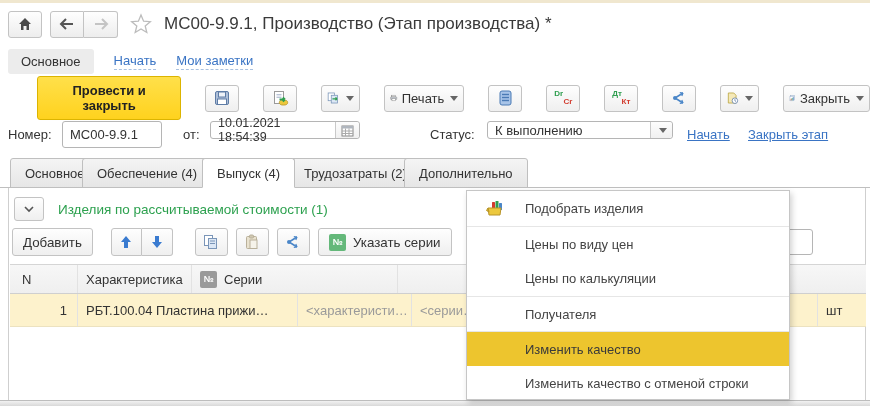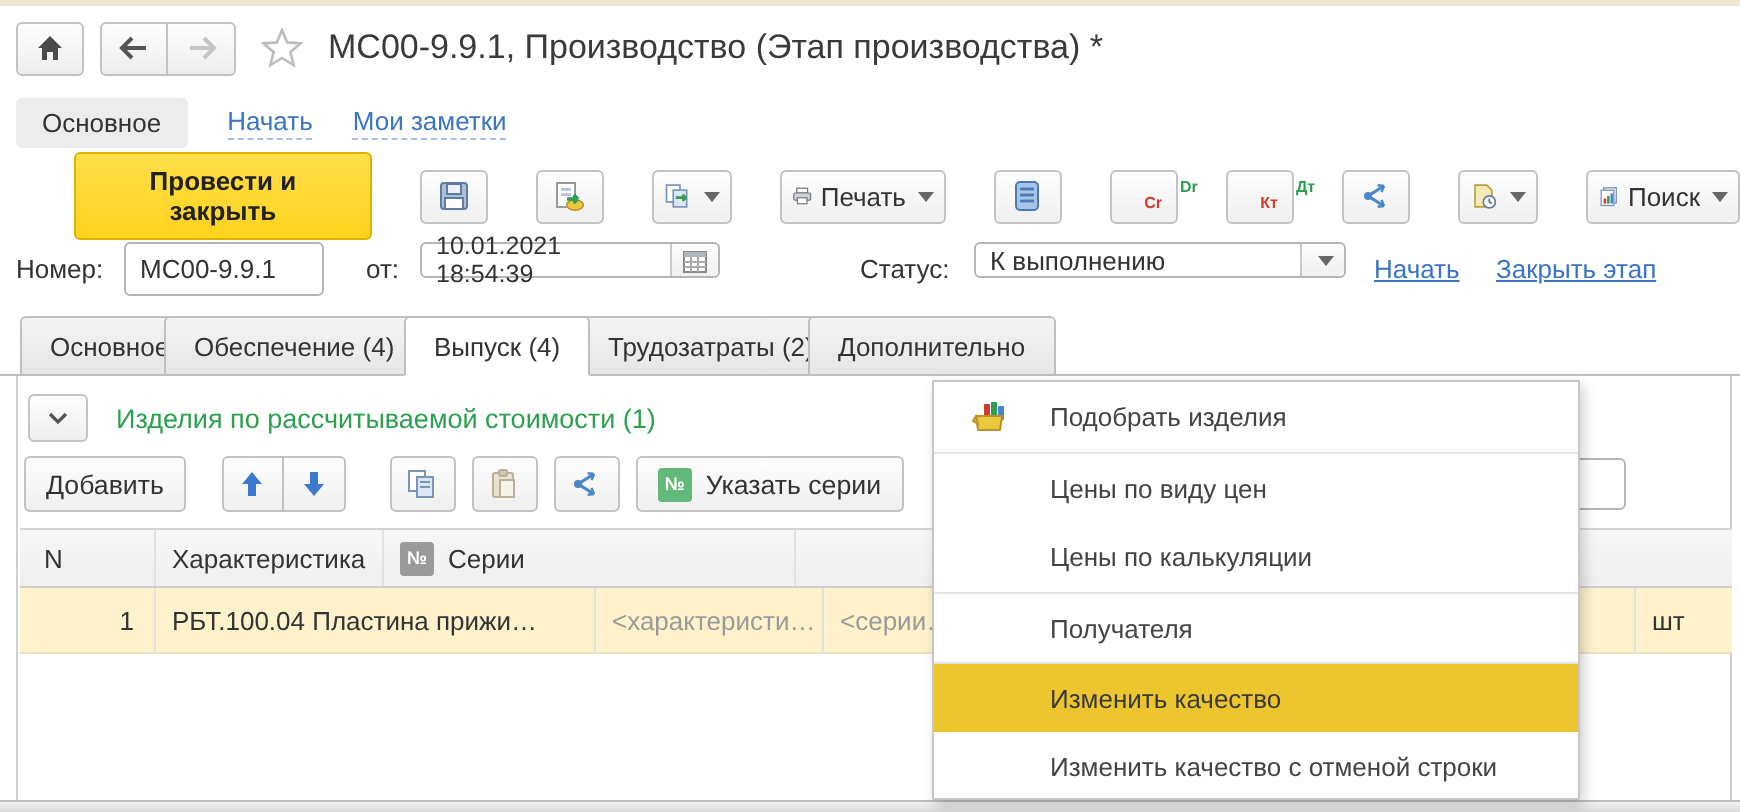--- a/index.html
+++ b/index.html
@@ -28,21 +28,21 @@
   
   .cmdbar { position:absolute; left:8px; top:84px; height:28px; display:flex; align-items:center; gap:24px;padding-left:29px; }
   .btn-yellow { background:linear-gradient(#ffe04a,#ffd21e); border:1px solid #dcb400; border-radius:3px;
     font-weight:bold; color:#222; padding:6px 14px; font-size:13px; cursor:pointer; }
   .icon-btn { min-width:34px; height:27px; background:linear-gradient(#fefefe,#efefef); border:1px solid #c3c3c3;
     border-radius:3px; display:flex; align-items:center; justify-content:center; gap:4px; padding:0 5px; cursor:pointer; }
   .caret { width:0; height:0; border-left:4px solid transparent; border-right:4px solid transparent;
     border-top:5px solid #666; margin-left:2px; }
   .btn-label { color:#333; }
   .drcr { position:relative; width:18px; height:18px; font-weight:bold; font-size:8px; line-height:8px; }
-  .drcr .g { position:absolute; left:0; top:1px; color:#2e9e4f;margin-left:27px; }
+  .drcr .g { position:absolute; left:0; top:1px; color:#2e9e4f; }
   .drcr .r { position:absolute; right:0; bottom:1px; color:#d23b2e; }
 
   
   .field-label { position:absolute; top:127px; color:#333; }
   .inp { position:absolute; top:121px; height:27px; border:1px solid #b5b5b5; border-radius:3px;
     font-family:inherit; font-size:13px; color:#333; padding:0 7px; background:#fff; }
   .combo { position:absolute; top:121px; height:18px; border:1px solid #b5b5b5; border-radius:3px;
     background:#fff; display:flex; align-items:center; cursor:pointer; }
   .combo .val { flex:1; padding:0 7px; }
   .combo .dd { width:22px; align-self:stretch; border-left:1px solid #c9c9c9; display:flex;
@@ -227,21 +227,21 @@
     </div>
 
     <div class="icon-btn">
       <svg width="17" height="16" viewBox="0 0 17 16">
         <rect x="4.5" y="1.5" width="10" height="12" fill="#e8eef7" stroke="#7a95b8"></rect>
         <rect x="2.5" y="3.5" width="10" height="12" fill="#fff" stroke="#7a95b8"></rect>
         <rect x="4.5" y="10" width="2" height="4" fill="#d23b2e"></rect>
         <rect x="7.2" y="8" width="2" height="6" fill="#2e9e4f"></rect>
         <rect x="9.9" y="6" width="2" height="8" fill="#4a86c8"></rect>
       </svg>
-      <span class="btn-label">Поиск</span>
+      <span class="btn-label">Закрыть</span>
       <span class="caret"></span>
     </div>
   </div>
 
   <span class="field-label" style="left:8px">Номер:</span>
   <input class="inp" style="left: 62px; width: 100px;" value="МС00-9.9.1">
   <span class="field-label" style="left:183px">от:</span>
   <div class="combo" style="left:210px; width:150px">
     <span class="val" style="font-size:12.5px">10.01.2021 18:54:39</span>
     <span class="cal-btn">

